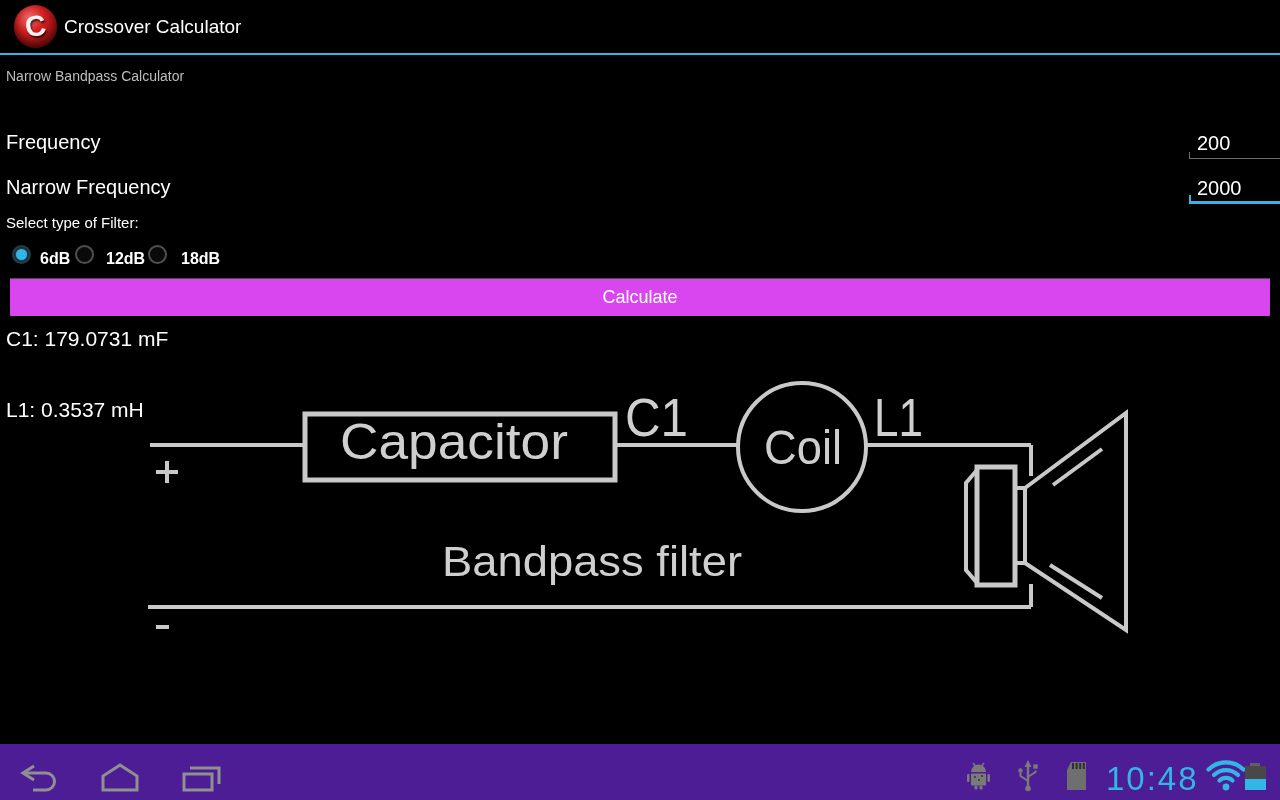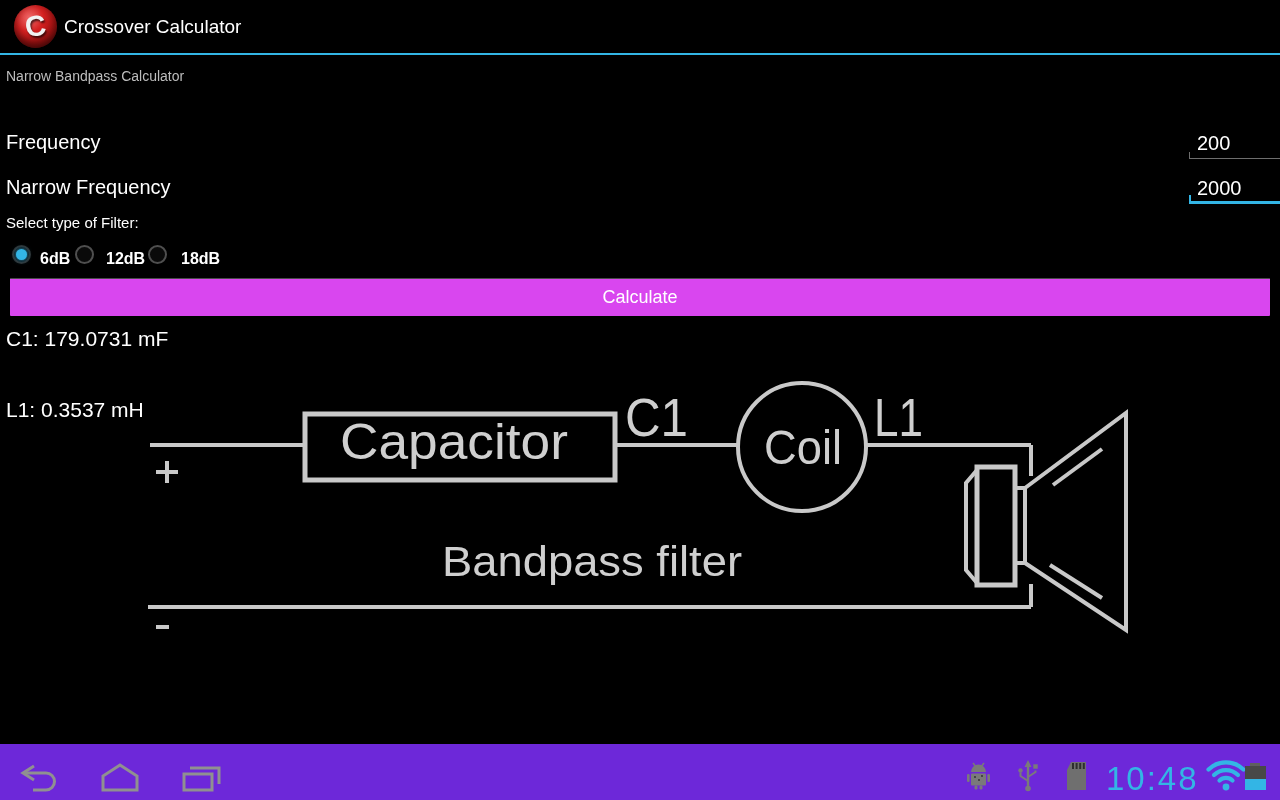--- a/index.html
+++ b/index.html
@@ -47,21 +47,21 @@
   .result{position:absolute;left:6px;font-size:21px;color:#fff;}
   .result.c1{top:327px;} .result.l1{top:353px;margin-top:45px;}
 
   
   .diagram{position:absolute;left:0;top:370px;width:1280px;height:270px;}
   .diagram .w{stroke:#c9c9c9;stroke-width:4;fill:none;}
   .diagram .w5{stroke:#c9c9c9;stroke-width:5;fill:none;}
   .diagram text{fill:#cfcfcf;font-family:"Liberation Sans",sans-serif;}
 
   
-  .nav-bar{position:absolute;left:0;top:744px;width:1280px;height:56px;background:#6d28d9;}
+  .nav-bar{position:absolute;left:0;top:744px;width:1280px;height:56px;background:#4c1d95;}
   .nav-bar svg{position:absolute;left:0;top:0;}
   .nav-stroke{stroke:#909090;stroke-width:3;fill:none;}
   .st-gray{fill:#7a7a7a;}
   .time{position:absolute;left:1106px;top:16px;font-size:33px;font-weight:300;color:#33b5e5;letter-spacing:2px;}
 </style>
 </head>
 <body>
 
 <div class="screen">
 

